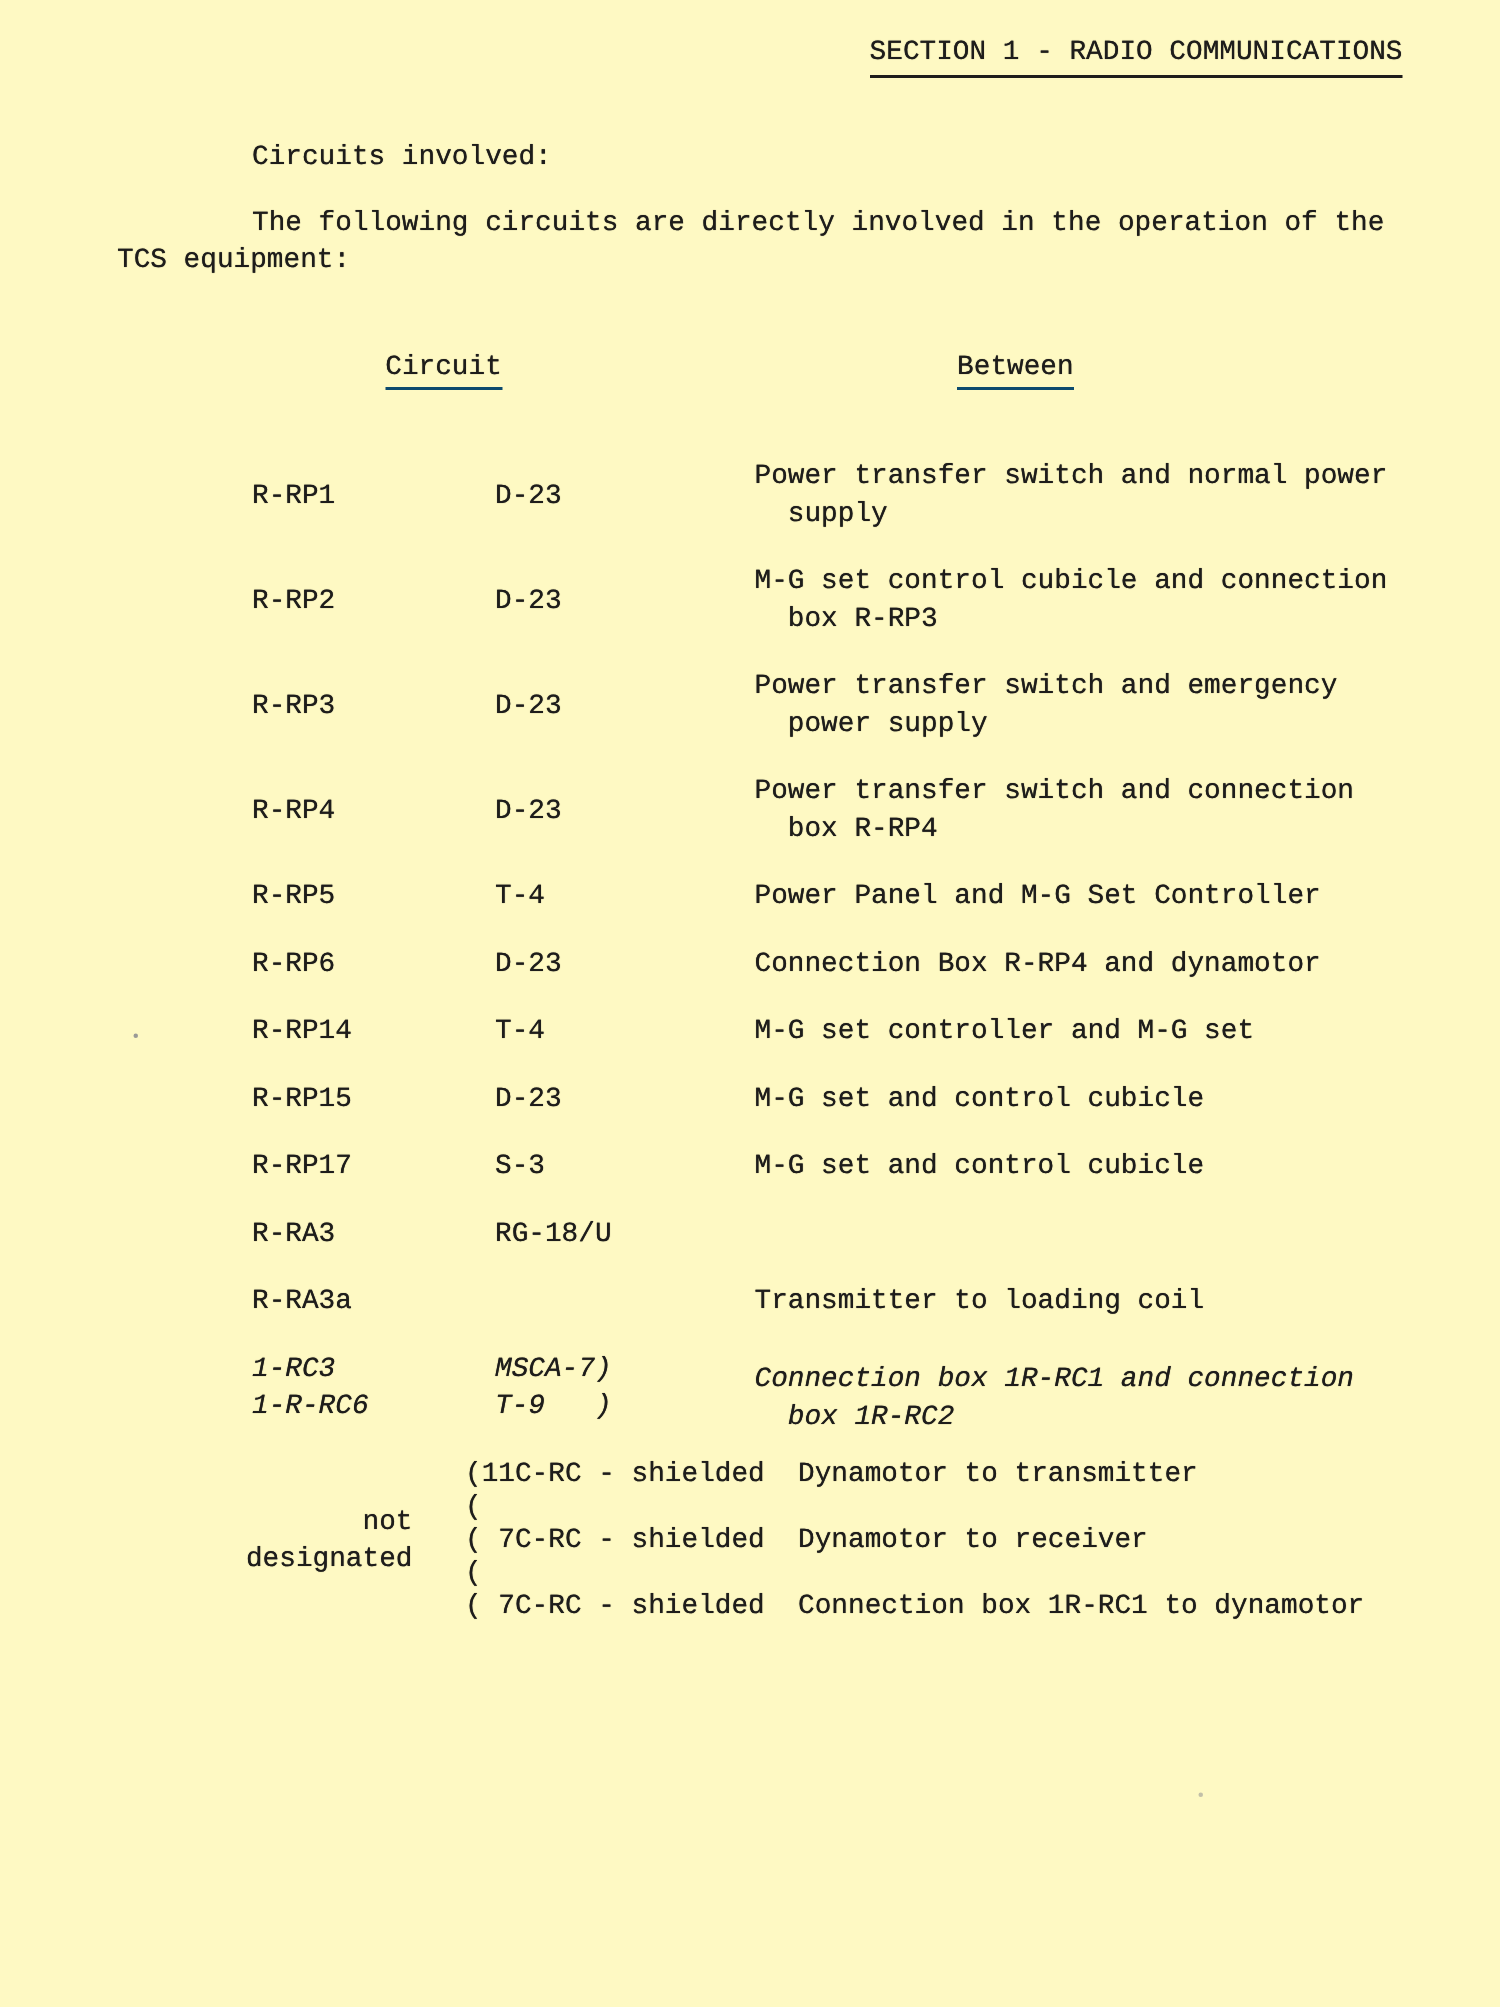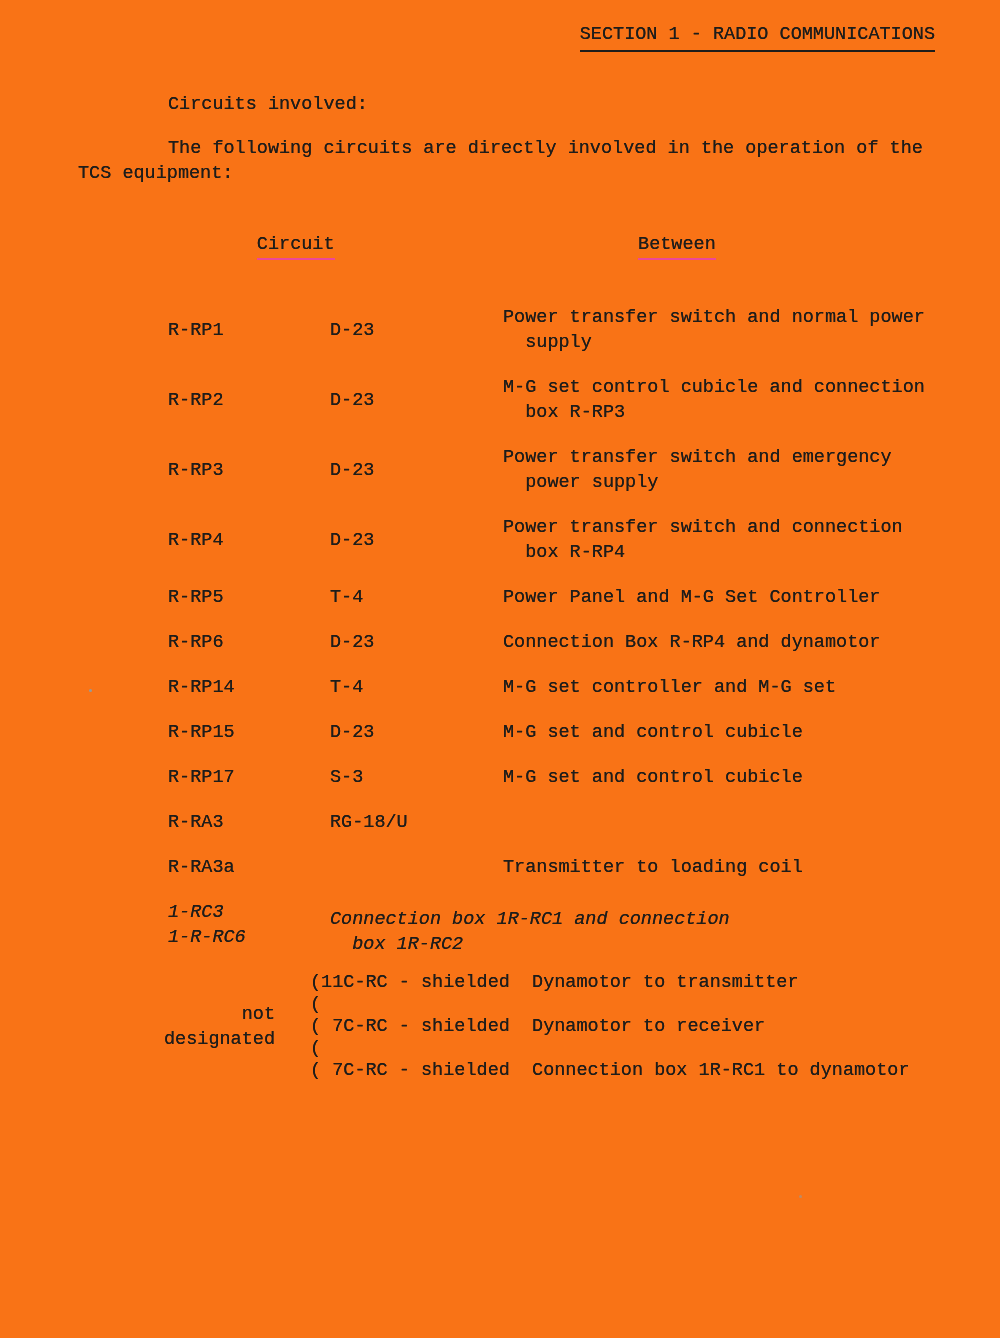--- a/index.html
+++ b/index.html
@@ -5,21 +5,21 @@
   html, body {
     margin: 0;
     padding: 0;
     background: #ffffff;
   }
   .page {
     position: relative;
     width: 1000px;
     height: 1338px;
     margin: 0 auto;
-    background: #f97316;
+    background: #fef9c3;
     color: #1e1d1b;
     font-family: "Liberation Mono", "DejaVu Sans Mono", monospace;
     font-size: 18.5px;
     line-height: 25px;
     text-shadow: 0 0 0.5px currentColor;
     overflow: hidden;
     box-sizing: border-box;
     padding: 22px 65px 0 78px;
   }
   .title-wrap { text-align: right; }
@@ -34,21 +34,21 @@
 
   .table { margin-left: 90px; }
   .trow { display: flex; align-items: center; margin-top: 20px; }
   .c1 { width: 162px; flex: none; white-space: pre; }
   .c2 { width: 173px; flex: none; white-space: pre; }
   .c3 { flex: 1; white-space: pre; }
 
   .thead { display: flex; margin-top: 21px; }
   .thead .hspan {
     display: inline-block;
-    border-bottom: 2px solid #ec4899;
+    border-bottom: 2px solid #0c4a6e;
     padding-bottom: 1px;
     white-space: pre;
   }
   .thead .c2 { padding-left: 17px; box-sizing: border-box; }
   .thead .c3 { text-align: center; }
 
   .row-merged { height: 50px; font-style: italic; }
   .row-merged .c3 { margin-top: 13px; }
   .row-rc5 { margin-top: 13px; }
 
@@ -163,20 +163,22 @@
 
     <div class="trow">
       <div class="c1">R-RA3a</div>
       <div class="c2"></div>
       <div class="c3">Transmitter to loading coil</div>
     </div>
 
     <div class="trow row-merged">
       <div class="c1">1-RC3
 1-R-RC6</div>
+      <div class="c2">MSCA-7)
+T-9   )</div>
       <div class="c3">Connection box 1R-RC1 and connection
   box 1R-RC2</div>
     </div>
 
 
     <div class="trow nd-row">
       <div class="c1 nd-circuit">not
 designated</div>
       <div class="nd-block">(11C-RC - shielded  Dynamotor to transmitter
 (

